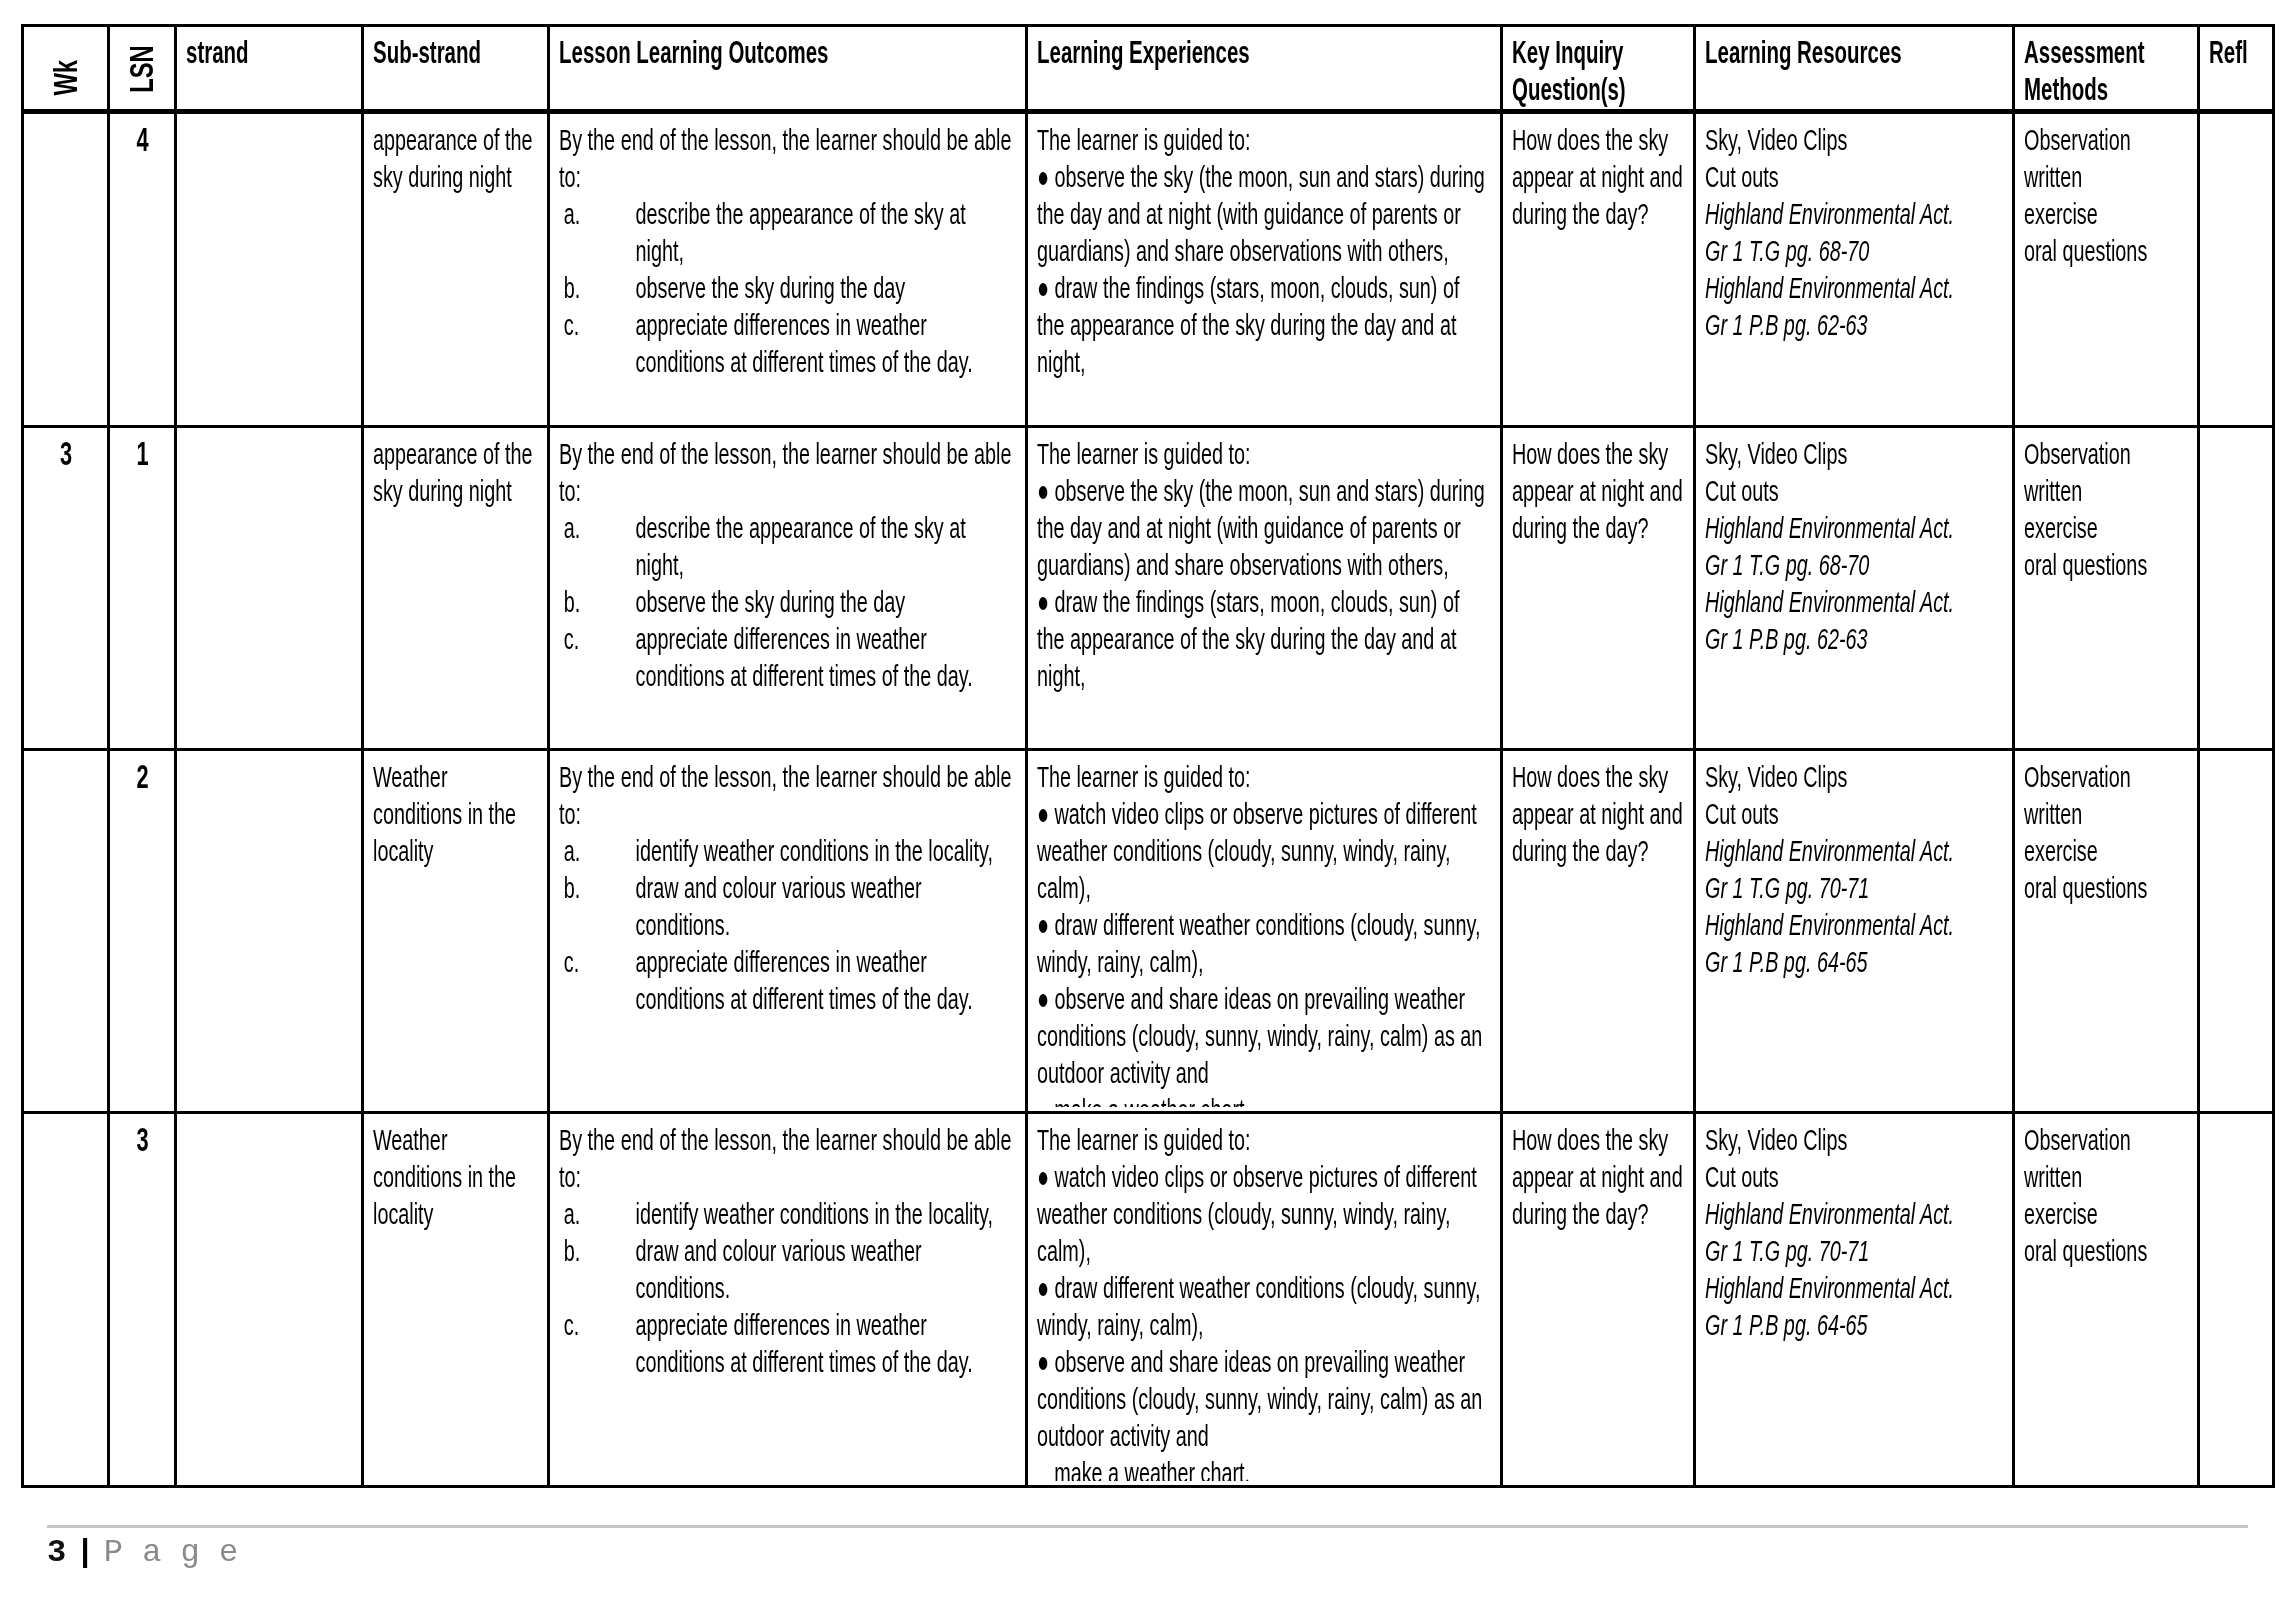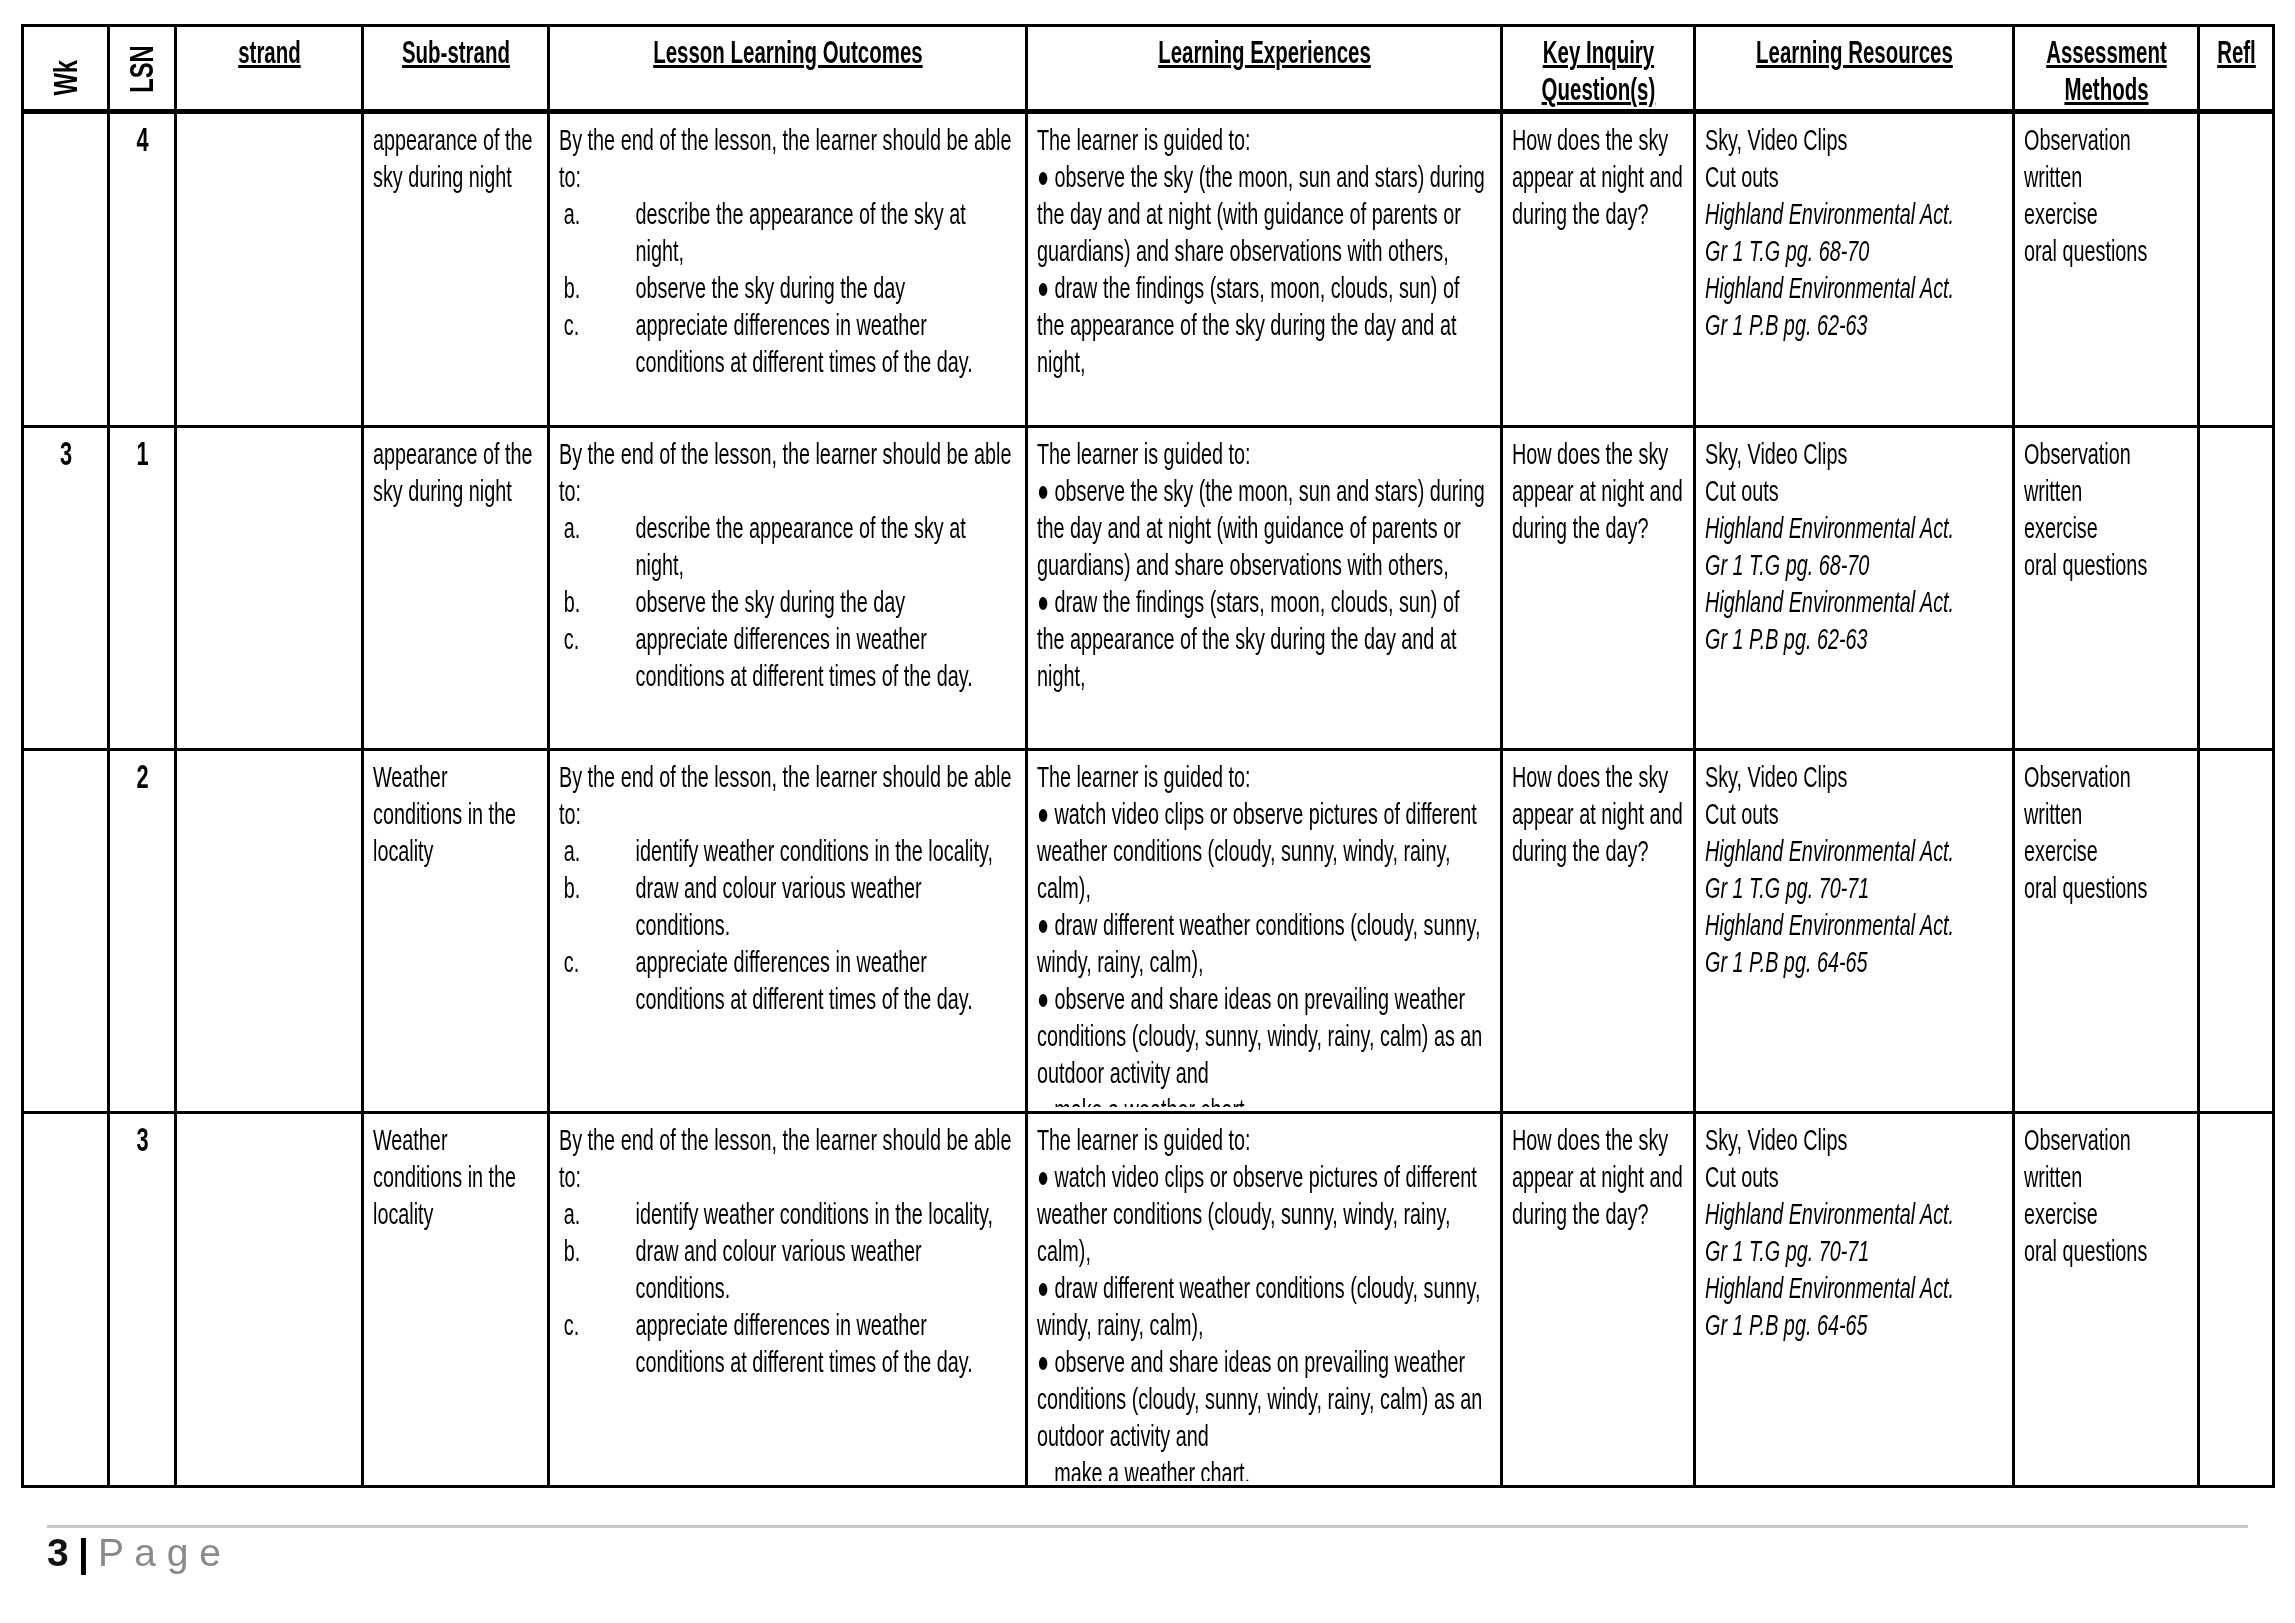--- a/index.html
+++ b/index.html
@@ -5,21 +5,21 @@
   html,body{margin:0;padding:0;}
   body{
     width:2295px;height:1623px;position:relative;background:#ffffff;
     font-family:"Liberation Sans",sans-serif;color:#000;
   }
   table.sow{
     position:absolute;left:21px;top:23.6px;width:2251px;
     border-collapse:collapse;table-layout:fixed;
   }
   td,th{border:3.3px solid #000;vertical-align:top;padding:7.9px 7.9px 0 9.2px;background:#fff;}
-  thead th{border-bottom:5.9px solid #000;text-align:center;text-decoration:underline;}
+  thead th{border-bottom:5.9px solid #000;text-align:left;}
   tr.hrow{height:86px;}
   tr.r1{height:315px;}
   tr.r2{height:323px;}
   tr.r3{height:363px;}
   tr.r4{height:374px;}
   .cellbox{overflow:hidden;}
   .r1 .cellbox{height:301px;}
   .r2 .cellbox{height:308px;}
   .r3 .cellbox{height:349px;}
   .r4 .cellbox{height:360px;}
@@ -37,21 +37,21 @@
     transform:translateX(-50%) rotate(180deg) scaleY(0.72);
     transform-origin:center;
     font-weight:700;font-size:33px;white-space:nowrap;
   }
   .li{position:relative;padding-left:116px;}
   .li .m{position:absolute;left:7.2px;top:0;}
   .bul .b{display:inline;}
   .tail{padding-left:26px;}
   .refs{font-style:italic;}
   .footer-rule{position:absolute;left:47px;top:1525px;width:2201px;height:2.6px;background:#c6c6c6;}
-  .pfooter{position:absolute;left:47px;top:1536px;font-size:39px;line-height:34px;}
+  .pfooter{position:absolute;left:47px;top:1536px;font-size:32px;line-height:34px;font-family:Liberation Mono, monospace;}
   .pfooter .pn{font-weight:700;color:#111;}
   .pfooter .sep{font-weight:700;color:#000;padding:0 9.2px;}
   .pfooter .pl{color:#8a8a8a;}
 </style>
 </head>
 <body>
 
 <table class="sow">
   <colgroup>
     <col style="width:86px">

